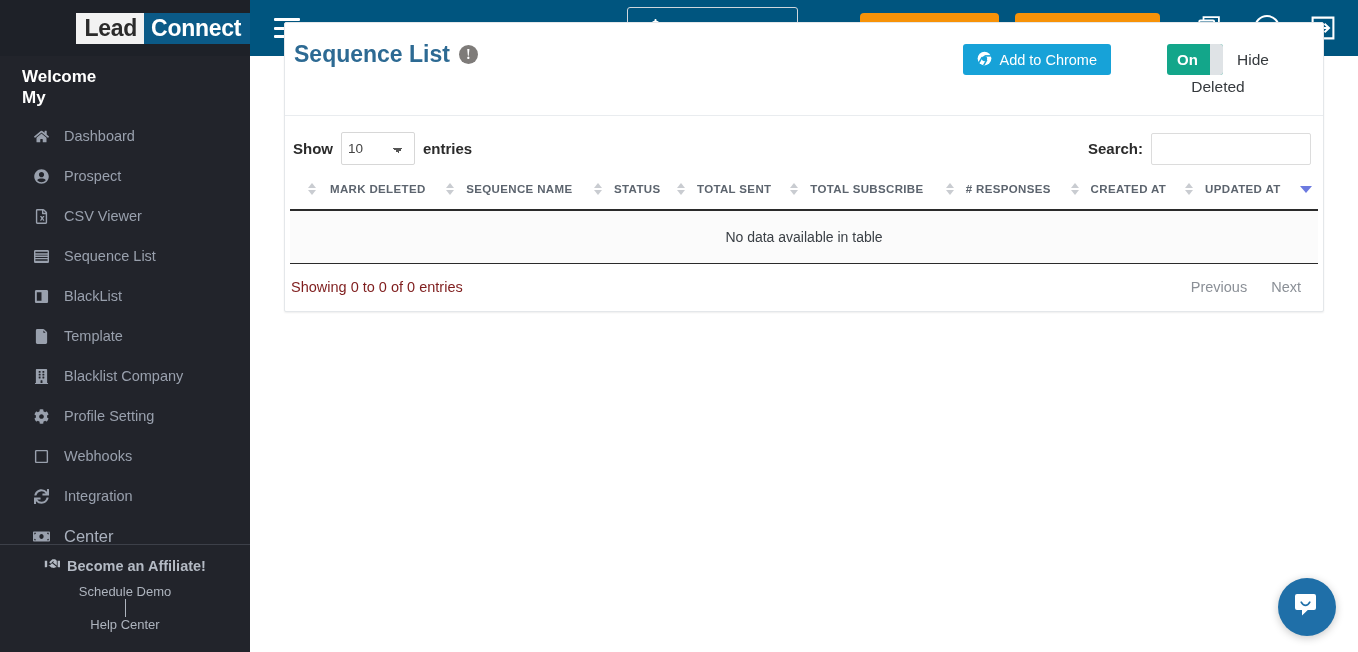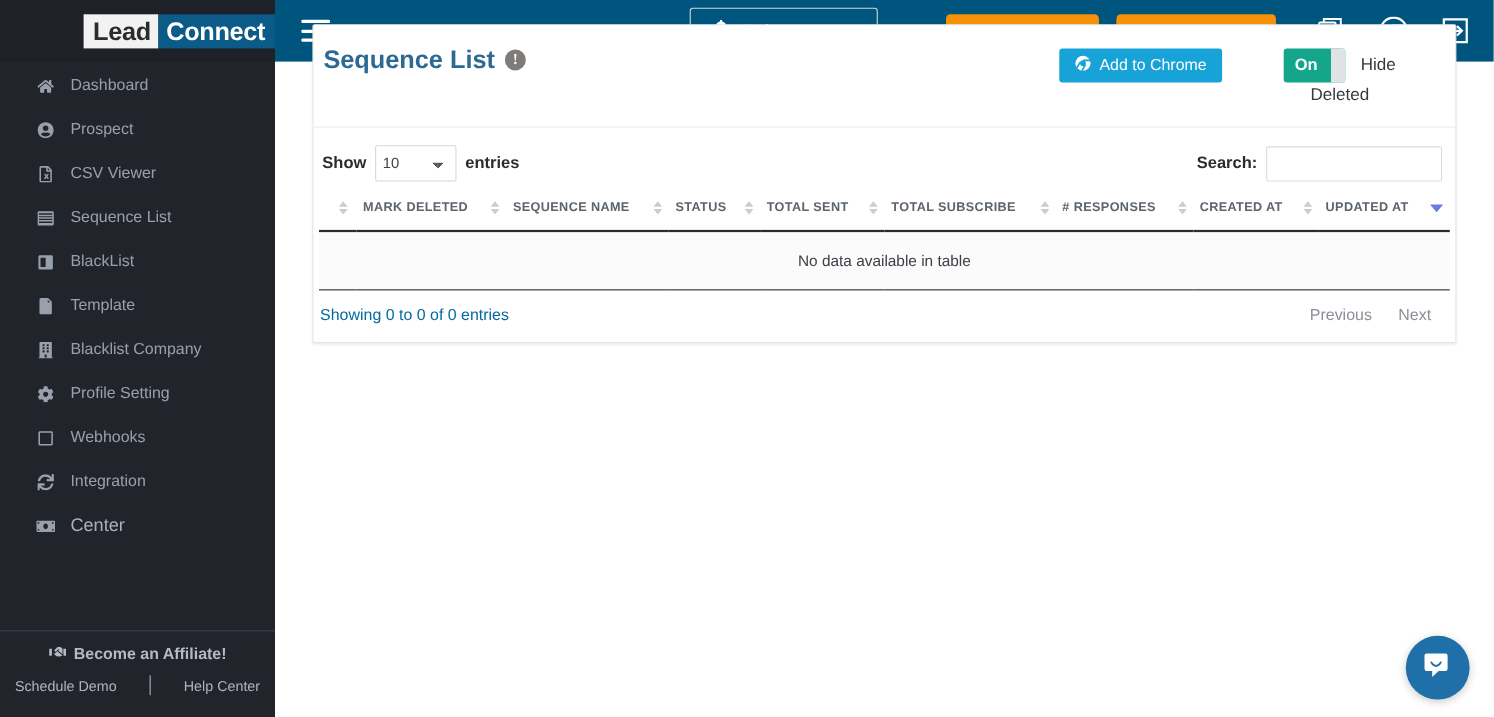--- a/index.html
+++ b/index.html
@@ -55,21 +55,21 @@
     padding: 12px 0 8px;
     background: #22242b;
   }
   .affiliate {
     display: flex; align-items: center; justify-content: center; gap: 7px;
     color: #b4bac4; font-size: 14.5px; font-weight: 700; cursor: pointer;
   }
   .affiliate svg { width: 16px; height: 14px; fill: #b4bac4; }
   .foot-links {
     margin-top: 10px; display: flex; align-items: center; justify-content: center;
-    color: #aeb4be; font-size: 13px;
+    color: #aeb4be; font-size: 13px; flex-direction: column;
   }
   .foot-links a { color: #aeb4be; text-decoration: none; cursor: pointer; }
   .foot-sep { width: 1px; height: 18px; background: #aeb4be; margin: 0 30px; display:inline-block; }
 
   
   .content { flex: 1 1 auto; height: 652px; background: #ffffff; position: relative; }
 
   
   .navbar {
     height: 56px; background: #00557f;
@@ -191,21 +191,21 @@
 
   table.dt tbody td.empty {
     text-align: center; padding: 18px 0; color: #3b4046; font-size: 14px;
     background: #fbfbfb; border-bottom: 1px solid #2b2b2b;
   }
 
   .table-foot {
     display: flex; align-items: center; justify-content: space-between;
     padding: 15px 10px 16px 6px;
   }
-  .foot-info { color: #0369a1; font-size: 14.5px; }
+  .foot-info { color: #7f1d1d; font-size: 14.5px; }
   .pager { display: flex; align-items: center; gap: 24px; padding-right: 12px; }
   .pager a { color: #8b9097; font-size: 14.5px; text-decoration: none; cursor: pointer; }
 
   
   .intercom {
     position: absolute; right: 22px; bottom: 16px;
     width: 58px; height: 58px; border-radius: 50%;
     background: #1f6fa8; cursor: pointer;
     display: flex; align-items: center; justify-content: center;
     box-shadow: 0 2px 8px rgba(0,0,0,.22);
@@ -219,20 +219,24 @@
 
   <aside class="sidebar">
 
     <div class="logo-band">
       <span class="logo">
         <span class="lead">Lead</span>
           <span class="connect">Connect</span>
       </span>
     </div>
 
+    <div class="welcome">
+      <div>Welcome</div>
+      <div>My</div>
+    </div>
 
     <nav class="nav">
 
       <a class="nav-item">
         <span class="ic">
           <svg viewBox="0 0 576 512">
               <path d="M280.37 148.26L96 300.11V464a16 16 0 0 0 16 16l112.06-.29a16 16 0 0 0 15.92-16V368a16 16 0 0 1 16-16h64a16 16 0 0 1 16 16v95.64a16 16 0 0 0 16 16.05L464 480a16 16 0 0 0 16-16V300L295.67 148.26a12.19 12.19 0 0 0-15.3 0zM571.6 251.47L488 182.56V44.05a12 12 0 0 0-12-12h-56a12 12 0 0 0-12 12v72.61L318.47 43a48 48 0 0 0-61 0L4.34 251.47a12 12 0 0 0-1.6 16.9l25.5 31A12 12 0 0 0 45.15 301l235.22-193.74a12.19 12.19 0 0 1 15.3 0L530.9 301a12 12 0 0 0 16.9-1.6l25.5-31a12 12 0 0 0-1.7-16.93z"></path>
             </svg>
         </span>
         <span>Dashboard</span>

